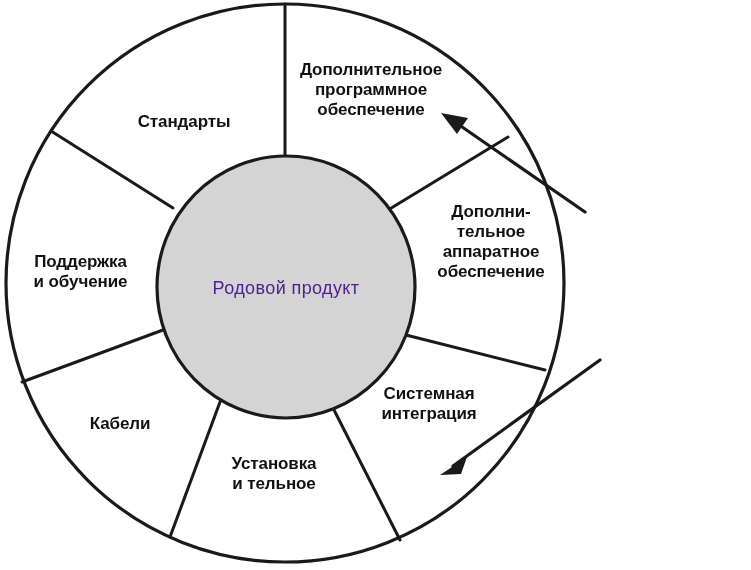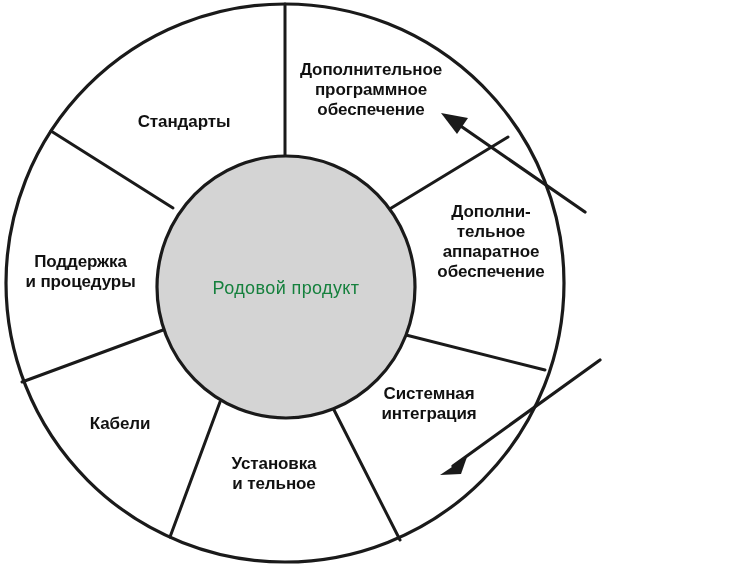--- a/index.html
+++ b/index.html
@@ -3,21 +3,21 @@
 <meta charset="utf-8">
 <style>
   html,body{margin:0;padding:0;background:#ffffff;}
   body{width:751px;height:570px;overflow:hidden;
        font-family:"Liberation Sans","DejaVu Sans",sans-serif;color:#000;}
   #stage{position:relative;width:751px;height:570px;background:#fff;}
   svg{position:absolute;left:0;top:0;}
   .lbl{position:absolute;text-align:center;font-weight:bold;
        font-size:17px;line-height:20px;color:#111;letter-spacing:-0.1px;}
   .core-lbl{position:absolute;text-align:center;font-weight:normal;
-       font-size:18px;line-height:21px;color:#15803d;letter-spacing:0.4px;}
+       font-size:18px;line-height:21px;color:#4c1d95;letter-spacing:0.4px;}
   .callout{position:absolute;text-align:left;font-weight:bold;
        font-size:18.5px;line-height:22.5px;color:#000;letter-spacing:-0.2px;}
 </style>
 </head>
 <body>
 
 <div id="stage">
 
   <svg width="751" height="570" viewBox="0 0 751 570">
 
@@ -75,21 +75,21 @@
     <div>Установка</div>
     <div>и тельное</div>
   </div>
 
   <div class="lbl" style="left:60px;top:414px;width:120px;">
     <div>Кабели</div>
   </div>
 
   <div class="lbl" style="left:8px;top:232px;width:145px;margin-top:20px;">
     <div>Поддержка</div>
-    <div>и процедуры</div>
+    <div>и обучение</div>
   </div>
 
   <div class="lbl" style="left:101px;top:84px;width:166px;margin-top:28px;">
     <div>Стандарты</div>
   </div>
 
   <div class="core-lbl" style="left:186px;top:278px;width:200px;">
     <div>Родовой продукт</div>
   </div>
 

